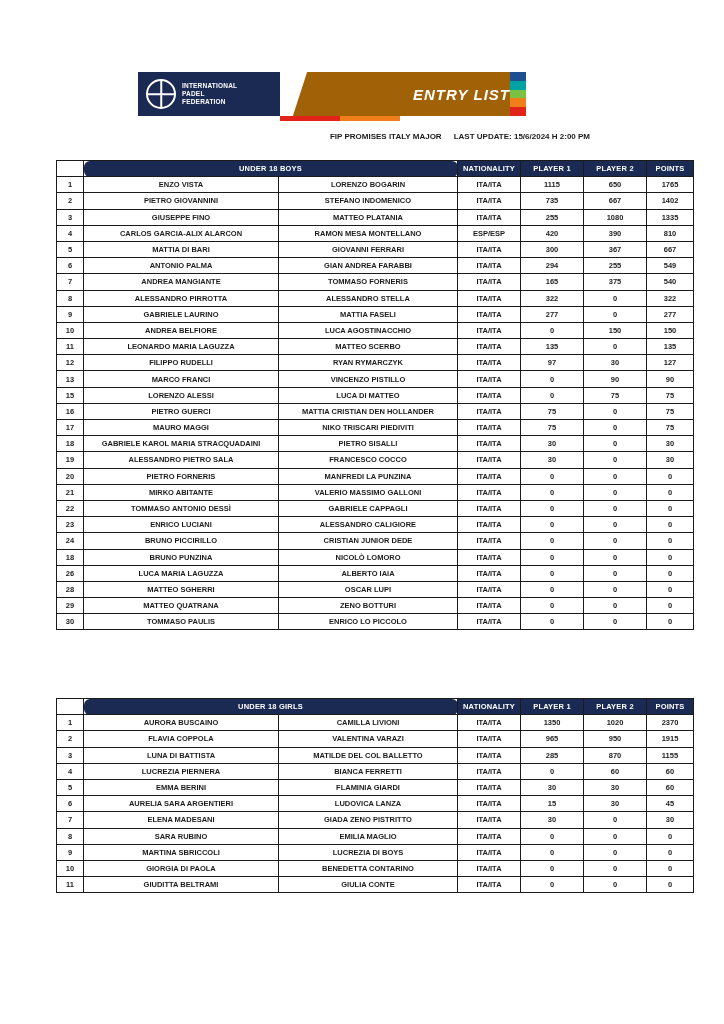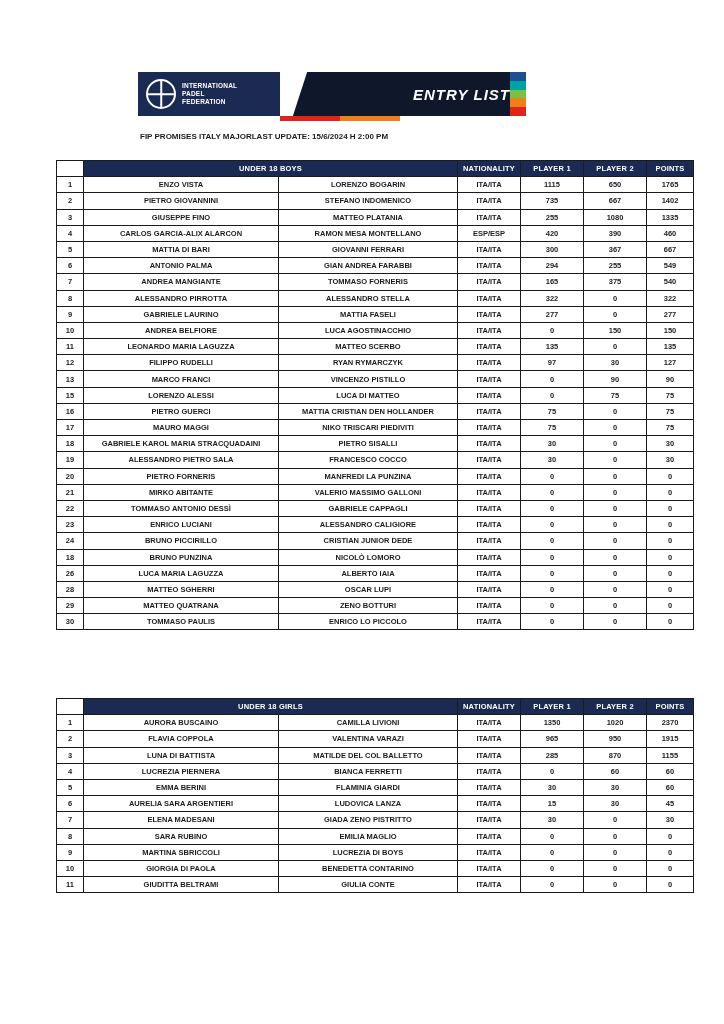--- a/index.html
+++ b/index.html
@@ -74,21 +74,21 @@
   .logo-text {
     margin-left: 6px;
     color: #ffffff;
     font-size: 6.5px;
     font-weight: bold;
     line-height: 8px;
     letter-spacing: 0.2px;
   }
   .banner-right {
     flex: 1;
-    background: #0f172a;
+    background: #a16207;
     position: relative;
     display: flex;
     align-items: center;
     justify-content: flex-end;
     padding-right: 16px;
     box-sizing: border-box;
     overflow: hidden;
   }
   .banner-skew {
     position: absolute;
@@ -128,24 +128,25 @@
   }
   .under-stripes i { display: block; height: 100%; }
 
   
   .meta {
     position: absolute;
     left: 140px;
     top: 132px;
     width: 450px;
     display: flex;
-    justify-content: flex-start;
+    justify-content: flex-end;
     font-size: 8px;
     font-weight: bold;
     color: #1b1b1b;
+    gap: 12px;
   }
 
   
   table.entry {
     position: absolute;
     border-collapse: collapse;
     table-layout: fixed;
     font-size: 7.5px;
   }
   table.entry td, table.entry th {
@@ -177,21 +178,21 @@
     font-weight: bold;
     font-size: 7.5px;
   }
   td.p1name { width: 194px; }
   td.p2name { width: 178px; }
   td.nat { width: 62px; }
   td.pts1 { width: 62px; }
   td.pts2 { width: 62px; }
   td.tot { width: 46px; }
 
-  th.h-title { width: 372px; }
+  th.h-title { width: 372px; border-radius: 6px; }
   th.h-nat { width: 62px; }
   th.h-p1 { width: 62px; }
   th.h-p2 { width: 62px; }
   th.h-pts { width: 46px; }
 
   #boys-table { left: 56px; top: 160px; }
   #girls-table { left: 56px; top: 698px; }
 </style>
 </head>
 <body>
@@ -271,21 +272,21 @@
           <td class="pts2">1080</td>
           <td class="tot">1335</td>
         </tr>
         <tr>
           <td class="idx">4</td>
           <td class="p1name">CARLOS GARCIA-ALIX ALARCON</td>
           <td class="p2name">RAMON MESA MONTELLANO</td>
           <td class="nat">ESP/ESP</td>
           <td class="pts1">420</td>
           <td class="pts2">390</td>
-          <td class="tot">460</td>
+          <td class="tot">810</td>
         </tr>
         <tr>
           <td class="idx">5</td>
           <td class="p1name">MATTIA DI BARI</td>
           <td class="p2name">GIOVANNI FERRARI</td>
           <td class="nat">ITA/ITA</td>
           <td class="pts1">300</td>
           <td class="pts2">367</td>
           <td class="tot">667</td>
         </tr>

